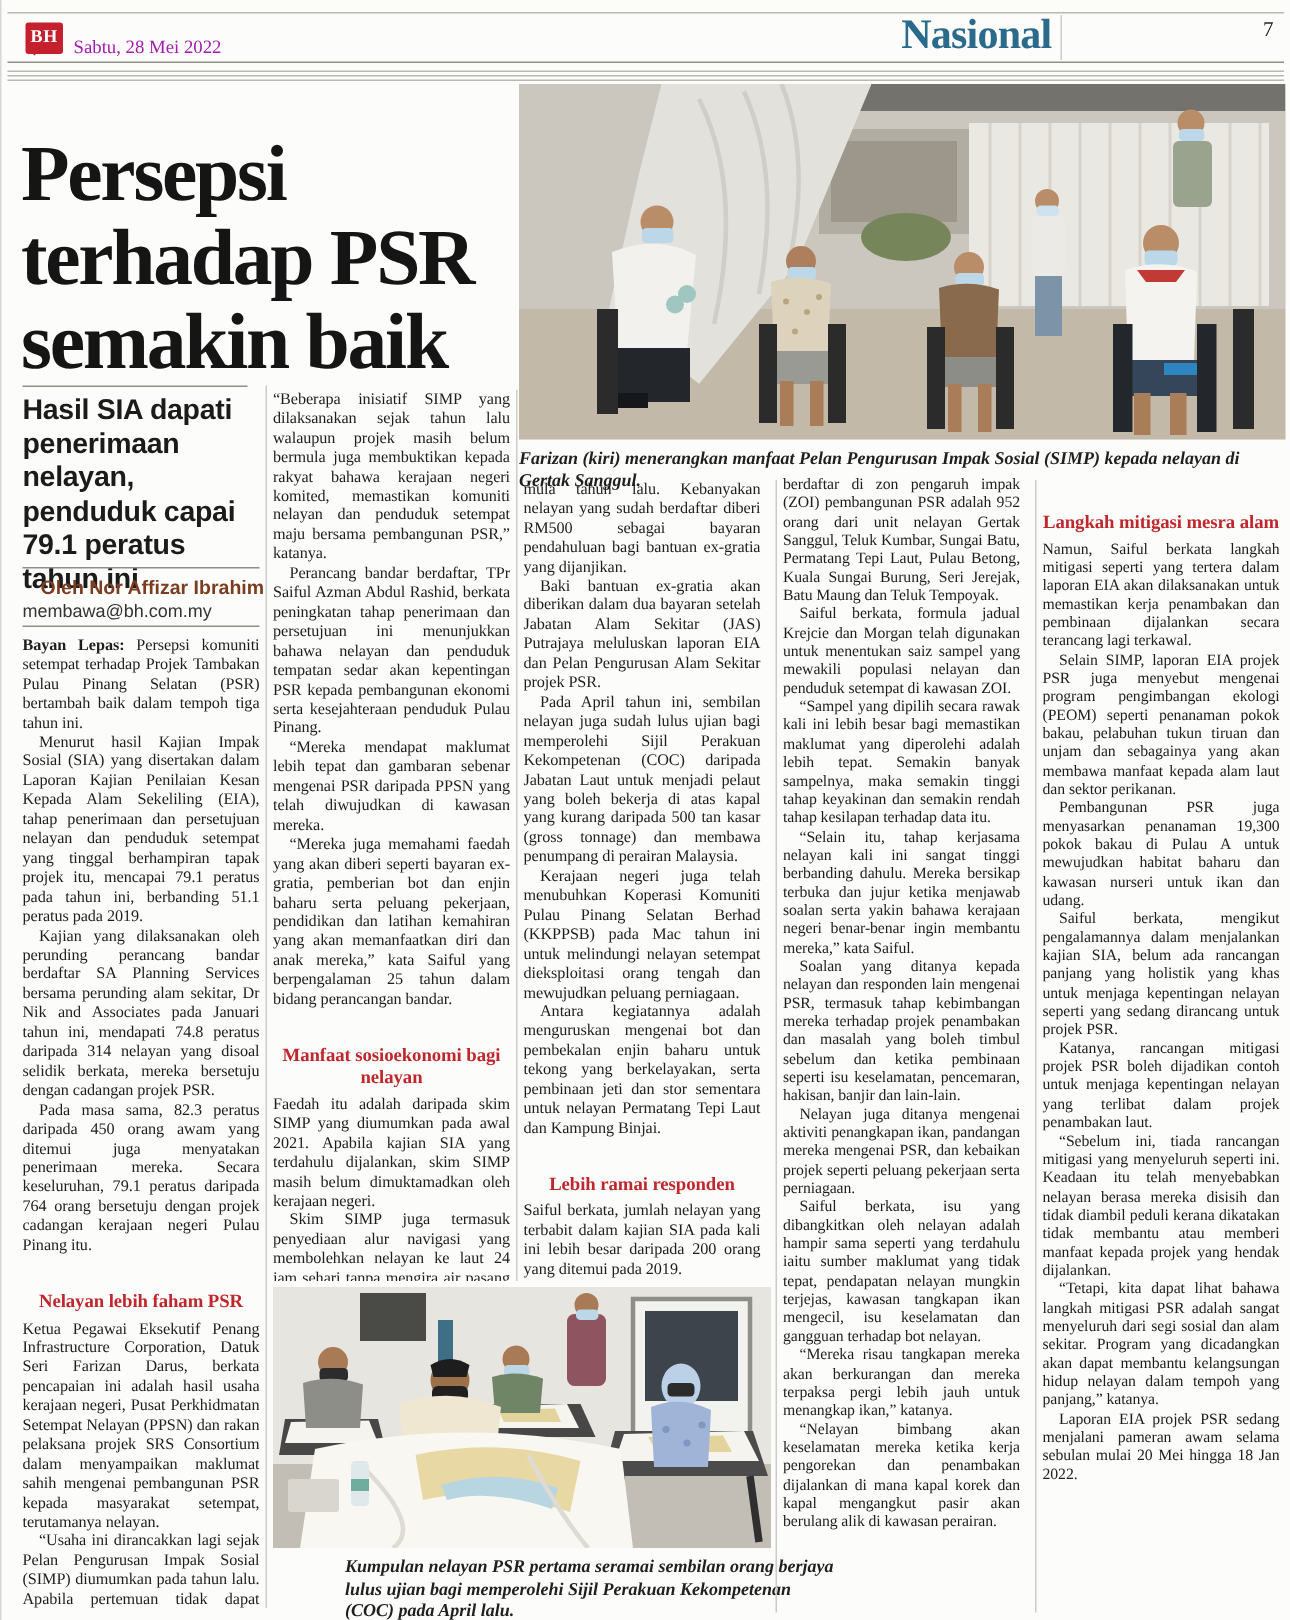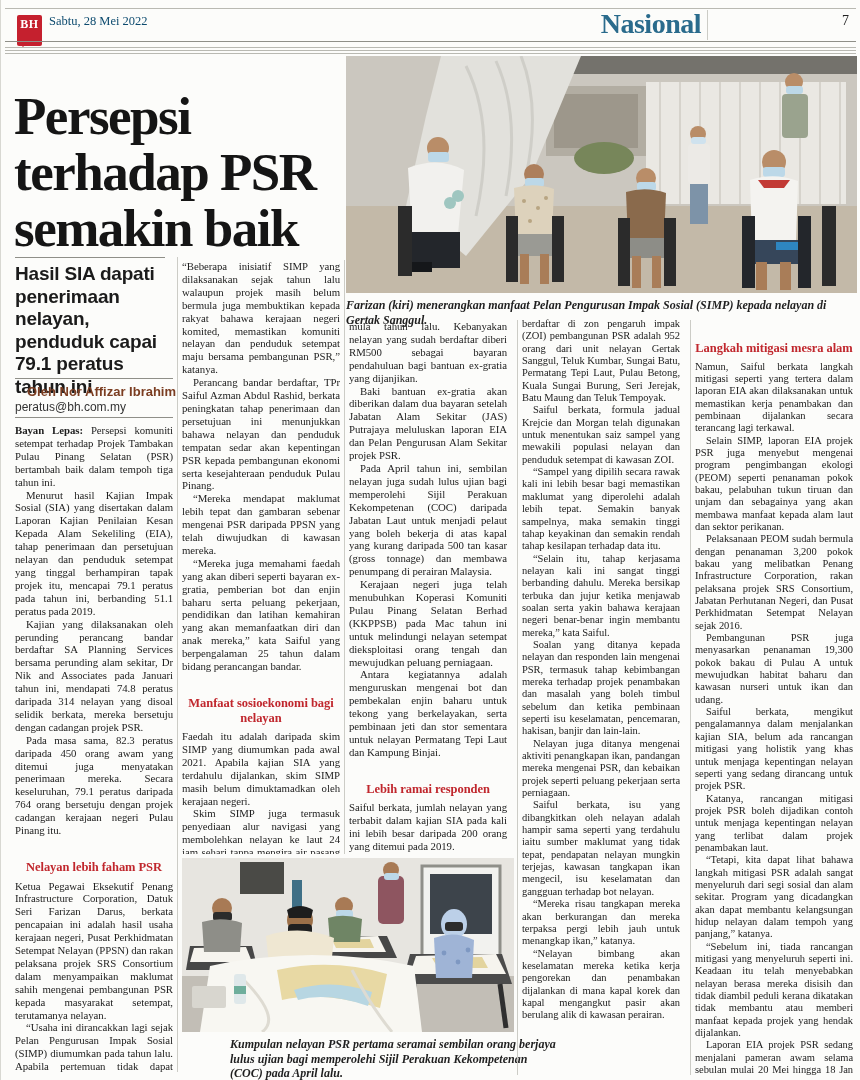--- a/index.html
+++ b/index.html
@@ -8,26 +8,26 @@
     background:#fcfcfa;overflow:hidden;
     font-family:"Liberation Serif",serif;color:#1c1c1c;
     border-left:1px solid #d8d8d2;border-right:1px solid #b9b9b3;
   }
   .hrule{position:absolute;height:1px;background:#b9b9b2;}
   .hrule.dark{background:#8f8f88;}
   .vrule{position:absolute;width:1px;background:#ccccc6;}
 
   
   .bh-logo{
-    position:absolute;left:16px;top:15px;width:25px;height:31px;
+    position:absolute;left:16px;top:15px;width:25px;height:21px;
     background:#c5202e;color:#fff;font:bold 12px/19px "Liberation Serif",serif;
     text-align:center;border-radius:2px;letter-spacing:.5px;
   }
   .bh-logo:after{content:"";position:absolute;left:3px;bottom:-4px;border:3px solid transparent;border-top-color:#c5202e;}
-  .mast-date{position:absolute;left:48px;top:14px;font:12.5px/15px "Liberation Serif",serif;color:#0c4a6e;}
+  .mast-date{position:absolute;left:48px;top:24px;font:12.5px/15px "Liberation Serif",serif;color:#a21caf;}
   .section-name{
     position:absolute;right:160px;top:8px;width:300px;text-align:right;
     font:bold 28px/32px "Liberation Serif",serif;color:#2a6b8c;letter-spacing:-.5px;
   }
   .page-num{position:absolute;right:12px;top:13px;font:14px/16px "Liberation Serif",serif;color:#222;}
 
   
   .headline{
     position:absolute;left:13px;top:52px;width:332px;
     font:bold 53px/56px "Liberation Serif",serif;color:#151515;letter-spacing:-1.5px;
@@ -83,21 +83,21 @@
   <div class="hrule dark" style="left:4px;top:41px;width:851px;"></div>
   <div class="hrule" style="left:4px;top:47px;width:851px;"></div>
   <div class="hrule" style="left:4px;top:50px;width:851px;"></div>
   <div class="hrule" style="left:4px;top:53px;width:851px;"></div>
 
   <h1 class="headline">Persepsi terhadap PSR semakin baik</h1>
   <div class="hrule dark" style="left:14px;top:257px;width:150px;"></div>
   <div class="standfirst">Hasil SIA dapati penerimaan nelayan, penduduk capai 79.1 peratus tahun ini</div>
   <div class="hrule dark" style="left:14px;top:378px;width:158px;"></div>
   <div class="byline">Oleh Nor Affizar Ibrahim</div>
-  <div class="byline-email">peratus@bh.com.my</div>
+  <div class="byline-email">membawa@bh.com.my</div>
   <div class="hrule dark" style="left:14px;top:417px;width:158px;"></div>
 
   <div class="photo" id="photo-top">
     <svg width="511" height="237" viewBox="0 0 511 237" aria-hidden="true">
       <rect width="511" height="237" fill="#cbc7bf"></rect>
       <rect y="150" width="511" height="87" fill="#c3b9a8"></rect>
       <rect x="195" y="0" width="316" height="18" fill="#74726c"></rect>
       <rect x="300" y="26" width="200" height="122" fill="#eae8e3"></rect>
       <g stroke="#d6d3cc" stroke-width="2">
         <line x1="314" y1="26" x2="314" y2="148"></line>
@@ -271,22 +271,21 @@
       <p>Soalan yang ditanya kepada nelayan dan responden lain mengenai PSR, termasuk tahap kebimbangan mereka terhadap projek penambakan dan masalah yang boleh timbul sebelum dan ketika pembinaan seperti isu keselamatan, pencemaran, hakisan, banjir dan lain-lain.</p>
       <p>Nelayan juga ditanya mengenai aktiviti penangkapan ikan, pandangan mereka mengenai PSR, dan kebaikan projek seperti peluang pekerjaan serta perniagaan.</p>
       <p>Saiful berkata, isu yang dibangkitkan oleh nelayan adalah hampir sama seperti yang terdahulu iaitu sumber maklumat yang tidak tepat, pendapatan nelayan mungkin terjejas, kawasan tangkapan ikan mengecil, isu keselamatan dan gangguan terhadap bot nelayan.</p>
       <p>“Mereka risau tangkapan mereka akan berkurangan dan mereka terpaksa pergi lebih jauh untuk menangkap ikan,” katanya.</p>
       <p>“Nelayan bimbang akan keselamatan mereka ketika kerja pengorekan dan penambakan dijalankan di mana kapal korek dan kapal mengangkut pasir akan berulang alik di kawasan perairan.</p>
     </div>
   <div class="col tight" id="col5">
       <h3>Langkah mitigasi mesra alam</h3>
       <p class="noind">Namun, Saiful berkata langkah mitigasi seperti yang tertera dalam laporan EIA akan dilaksanakan untuk memastikan kerja penambakan dan pembinaan dijalankan secara terancang lagi terkawal.</p>
       <p>Selain SIMP, laporan EIA projek PSR juga menyebut mengenai program pengimbangan ekologi (PEOM) seperti penanaman pokok bakau, pelabuhan tukun tiruan dan unjam dan sebagainya yang akan membawa manfaat kepada alam laut dan sektor perikanan.</p>
-      <p>Pelaksanaan PEOM sudah bermula dengan penanaman 3,200 pokok bakau yang melibatkan Penang Infrastructure Corporation, rakan pelaksana projek SRS Consortium, Jabatan Perhutanan Negeri, dan Pusat Perkhidmatan Setempat Nelayan sejak 2016.</p>
       <p>Pembangunan PSR juga menyasarkan penanaman 19,300 pokok bakau di Pulau A untuk mewujudkan habitat baharu dan kawasan nurseri untuk ikan dan udang.</p>
-      <p>Saiful berkata, mengikut pengalamannya dalam menjalankan kajian SIA, belum ada rancangan mitigasi yang holistik yang khas untuk menjaga kepentingan nelayan seperti yang sedang dirancang untuk projek PSR.</p>
+      <p>Saiful berkata, mengikut pengalamannya dalam menjalankan kajian SIA, belum ada rancangan panjang yang holistik yang khas untuk menjaga kepentingan nelayan seperti yang sedang dirancang untuk projek PSR.</p>
       <p>Katanya, rancangan mitigasi projek PSR boleh dijadikan contoh untuk menjaga kepentingan nelayan yang terlibat dalam projek penambakan laut.</p>
+      <p>“Sebelum ini, tiada rancangan mitigasi yang menyeluruh seperti ini. Keadaan itu telah menyebabkan nelayan berasa mereka disisih dan tidak diambil peduli kerana dikatakan tidak membantu atau memberi manfaat kepada projek yang hendak dijalankan.</p>
       <p>“Tetapi, kita dapat lihat bahawa langkah mitigasi PSR adalah sangat menyeluruh dari segi sosial dan alam sekitar. Program yang dicadangkan akan dapat membantu kelangsungan hidup nelayan dalam tempoh yang panjang,” katanya.</p>
-      <p>“Sebelum ini, tiada rancangan mitigasi yang menyeluruh seperti ini. Keadaan itu telah menyebabkan nelayan berasa mereka disisih dan tidak diambil peduli kerana dikatakan tidak membantu atau memberi manfaat kepada projek yang hendak dijalankan.</p>
       <p>Laporan EIA projek PSR sedang menjalani pameran awam selama sebulan mulai 20 Mei hingga 18 Jan 2022.</p>
     </div>
 
 </div>
 
 </body></html>

